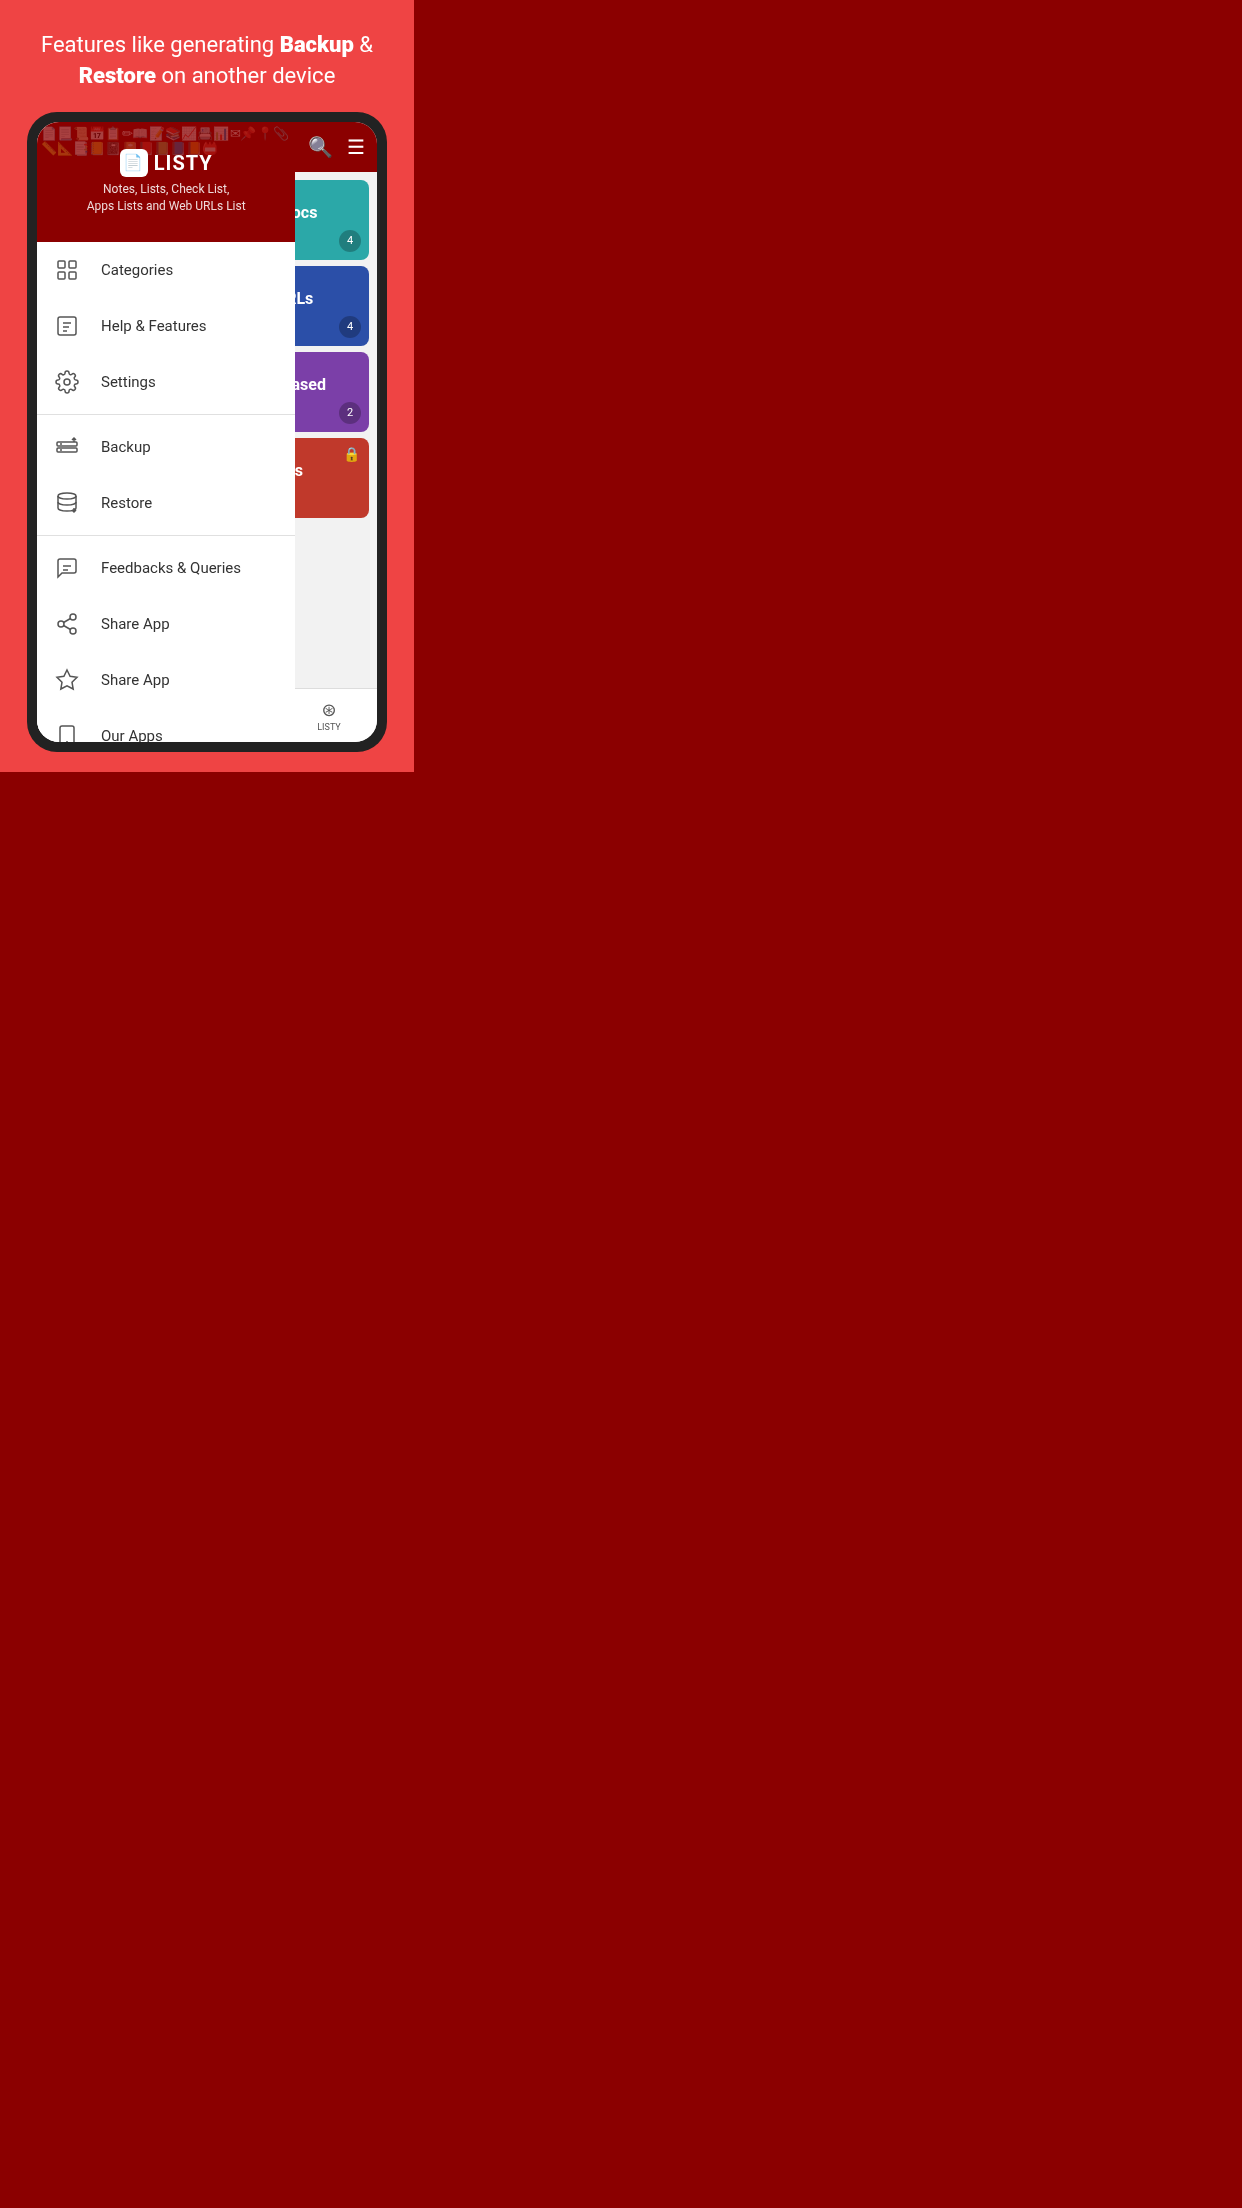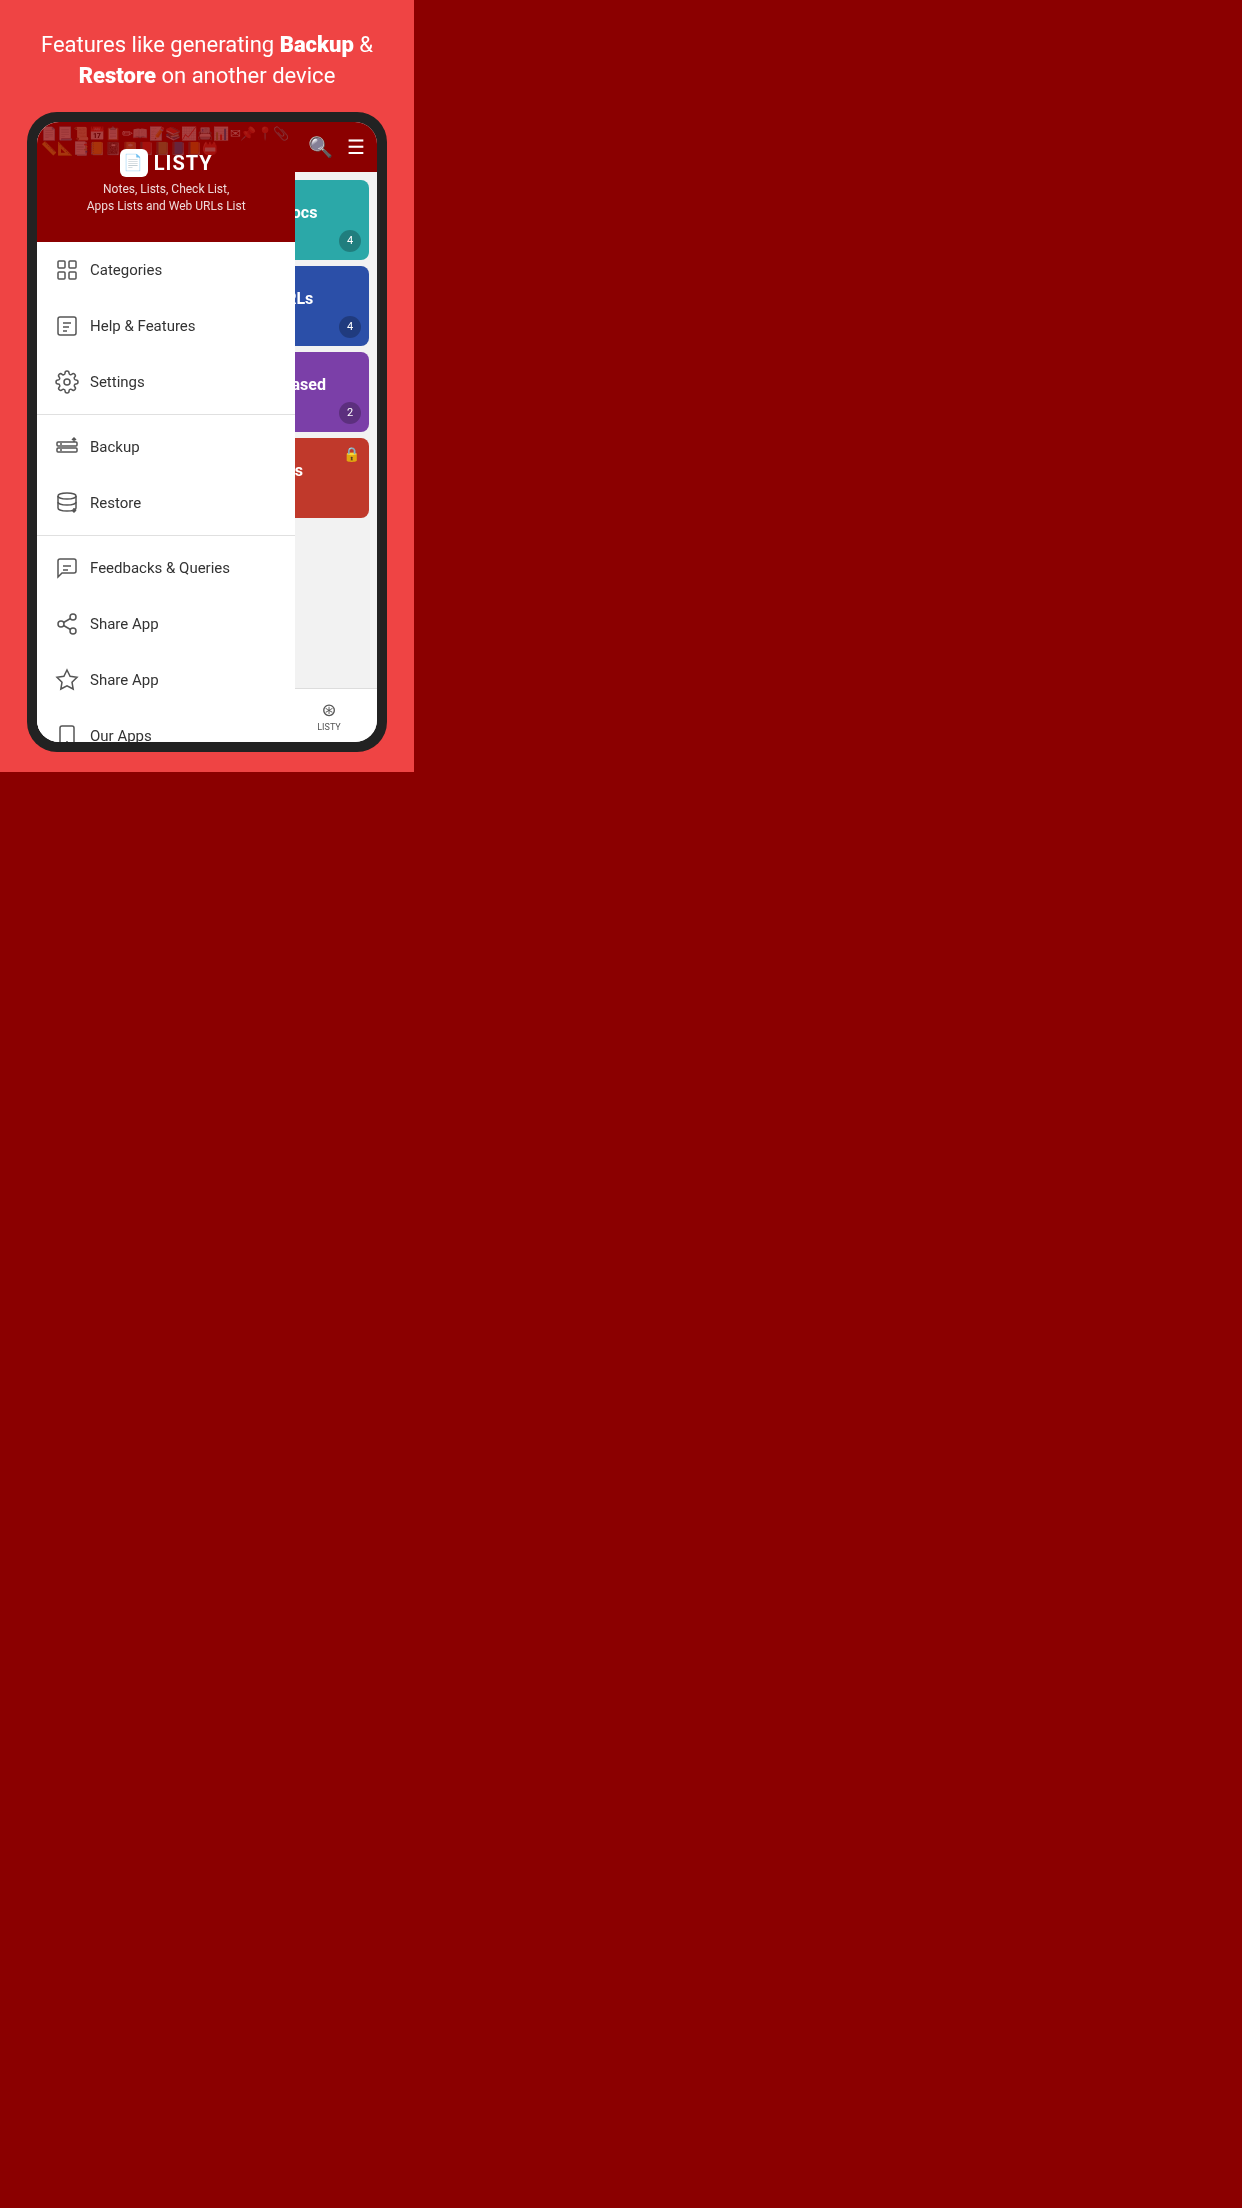--- a/index.html
+++ b/index.html
@@ -223,21 +223,21 @@
 
     .drawer-menu {
       flex: 1;
       overflow-y: auto;
     }
 
     .drawer-item {
       display: flex;
       align-items: center;
       padding: 14px 16px;
-      gap: 9px;
+      gap: 20px;
       cursor: pointer;
       border-bottom: none;
     }
 
     .drawer-divider {
       height: 1px;
       background: #e0e0e0;
       margin: 4px 0;
     }
 

